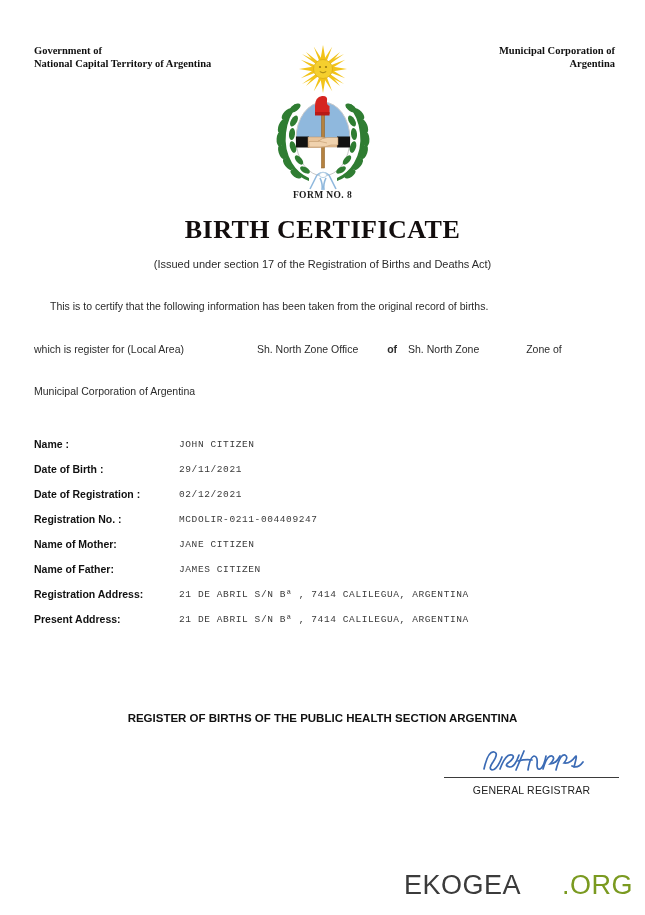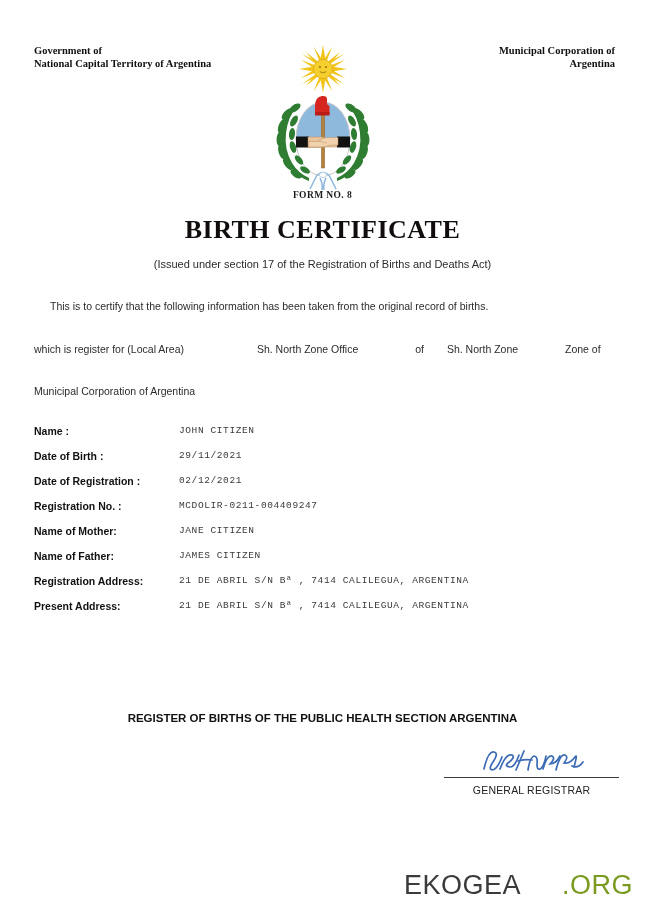--- a/index.html
+++ b/index.html
@@ -110,42 +110,42 @@
     position: absolute;
     top: 343px;
     left: 34px;
     right: 20px;
     font-size: 10.5px;
     color: #2b2b2b;
     white-space: nowrap;
   }
   .register-line .seg-local { display: inline-block; }
   .register-line .seg-office { display: inline-block; margin-left: 70px; }
-  .register-line .seg-of { display: inline-block; margin-left: 54px; }
-  .register-line .seg-zone { display: inline-block; margin-left: 20px; }
+  .register-line .seg-of { display: inline-block; margin-left: 26px; font-weight: bold; }
+  .register-line .seg-zone { display: inline-block; margin-left: 8px; }
   .register-line .seg-zoneof { display: inline-block; margin-left: 44px; }
 
   .muni-line {
     position: absolute;
     top: 385px;
     left: 34px;
     font-size: 10.5px;
     color: #2b2b2b;
   }
 
   
   .fields {
     position: absolute;
     top: 425px;
     left: 34px;
     right: 20px;
   }
   .field-row {
     display: flex;
-    align-items: flex-start;
+    align-items: flex-end;
     height: 25px;
   }
   .field-label {
     width: 145px;
     flex: 0 0 145px;
     font-size: 10.5px;
     font-weight: bold;
     color: #111111;
   }
   .field-value {

